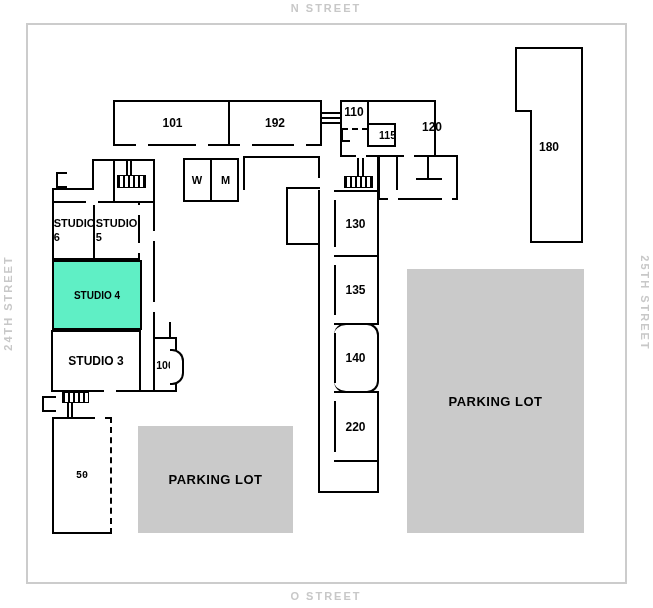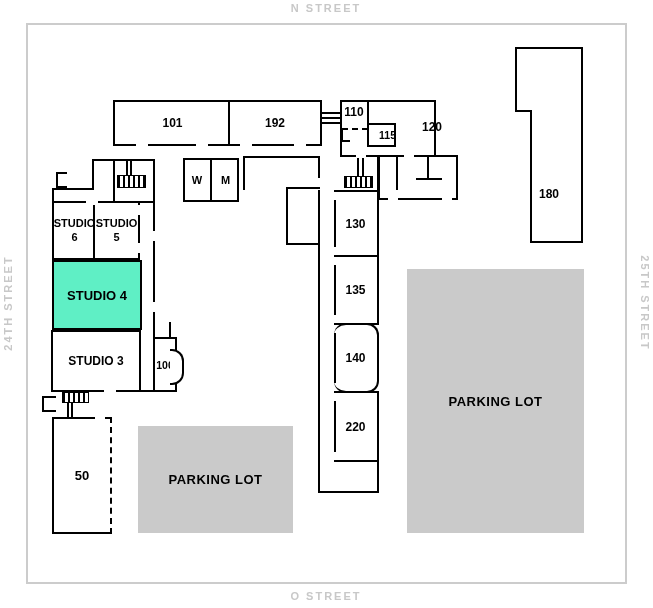--- a/index.html
+++ b/index.html
@@ -8,40 +8,40 @@
     position: relative; width: 653px; height: 608px; background:#fff;
     font-family: "Liberation Sans", sans-serif; color:#000; overflow:hidden;
   }
   .frame { position:absolute; border:2px solid #ccc; background:transparent; z-index:0; }
   .street { position:absolute; color:#c8c8c8; font-weight:bold; font-size:11px;
             letter-spacing:2px; text-align:center; z-index:1; height:14px; }
   .parking { position:absolute; display:flex; align-items:center; justify-content:center;
              font-weight:bold; font-size:13px; letter-spacing:.5px; z-index:1; }
   .r { position:absolute; border:2px solid #000; background:#fff; display:flex;
        align-items:center; justify-content:center; font-weight:bold; z-index:2;
-       text-align:center; }
+       }
   .open-r { border-right:none; } .open-l { border-left:none; }
   .open-t { border-top:none; }  .open-b { border-bottom:none; }
-  .dash-r { border-right:2px dashed #000; }
+  .dash-r { border-right:2px dashed #000;font-family:Liberation Mono, monospace; }
   .prot { border-right:none; }
   .wh { position:absolute; height:2px; background:#000; z-index:3; }
   .wv { position:absolute; width:2px; background:#000; z-index:3; }
   .dashh { position:absolute; border-top:2px dashed #000; z-index:3; }
   .hook { position:absolute; border:2px solid #000; border-right:none; z-index:3; }
   .stairs { position:absolute; z-index:3; border:1px solid #000;
             background:repeating-linear-gradient(90deg,#000 0,#000 2px,#fff 2px,#fff 5px); }
   .dl { position:absolute; z-index:3; border-left:2px solid #000; border-right:2px solid #000; }
   .gap { position:absolute; background:#fff; z-index:4; }
   .bump { position:absolute; background:#fff; border:2px solid #000; border-left:none;
           border-radius:0 12px 12px 0; z-index:4; }
   .lbl { position:absolute; display:flex; align-items:center; justify-content:center;
          font-weight:bold; z-index:5; }
   .num { font-size:12px; } .num-s { font-size:10.5px; }
   .st2 { font-size:11px; line-height:1.25; white-space:pre-line; }
-  .big { font-size:13px; } .mid { font-size:12px; } .wm { font-size:11px; }
+  .big { font-size:10px; } .mid { font-size:12px; } .wm { font-size:11px; }
 </style>
 </head>
 <body>
 
 <div id="plan">
 
   <div class="frame" style="left:26px;top:23px;width:601px;height:561px;"></div>
 
   <div class="street" style="left: 226px; top: 2px; width: 200px; color: rgb(200, 200, 200);">N STREET</div>
   <div class="street" style="left: 226px; top: 590px; width: 200px; color: rgb(200, 200, 200);">O STREET</div>
@@ -72,21 +72,21 @@
   <div class="r" style="left:378px;top:155px;width:80px;height:45px;"></div>
   <i class="wv" style="left:396px;top:157px;height:33px;"></i>
   <i class="wv" style="left:427px;top:157px;height:23px;"></i>
   <i class="wh" style="left:416px;top:178px;width:26px;"></i>
   <div class="gap" style="left:388px;top:196px;width:10px;height:6px;"></div>
   <div class="gap" style="left:442px;top:196px;width:10px;height:6px;"></div>
 
   <div class="r open-b" style="left:515px;top:47px;width:68px;height:65px;"></div>
   <div class="r open-t" style="left:530px;top:110px;width:53px;height:133px;"></div>
   <i class="wh" style="left:515px;top:110px;width:17px;"></i>
-  <div class="lbl num" style="left:531px;top:139px;width:36px;height:16px;margin-top:47px;">180</div>
+  <div class="lbl num" style="left:531px;top:139px;width:36px;height:16px;">180</div>
 
   <div class="r" style="left:183px;top:158px;width:56px;height:44px;"></div>
   <i class="wv" style="left:210px;top:158px;height:44px;"></i>
   <div class="lbl wm" style="left:184px;top:170px;width:26px;height:20px;">W</div>
   <div class="lbl wm" style="left:212px;top:170px;width:27px;height:20px;">M</div>
   <i class="wv" style="left:243px;top:158px;height:32px;"></i>
   <i class="wh" style="left:243px;top:156px;width:77px;"></i>
 
   <div class="r" style="left:113px;top:159px;width:42px;height:44px;"></div>
   <div class="stairs" style="left:117px;top:175px;width:29px;height:13px;"></div>

